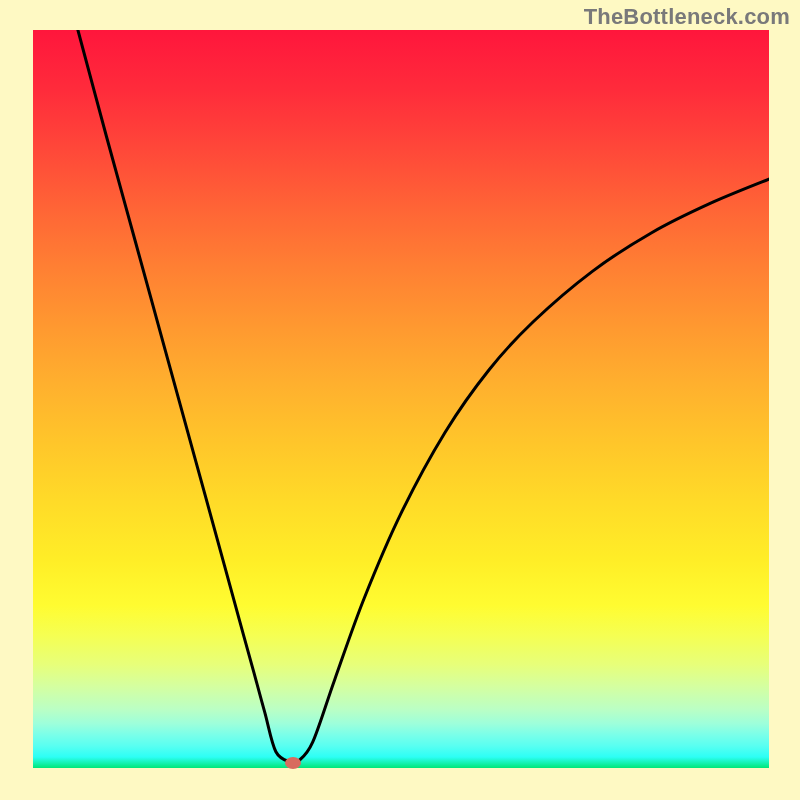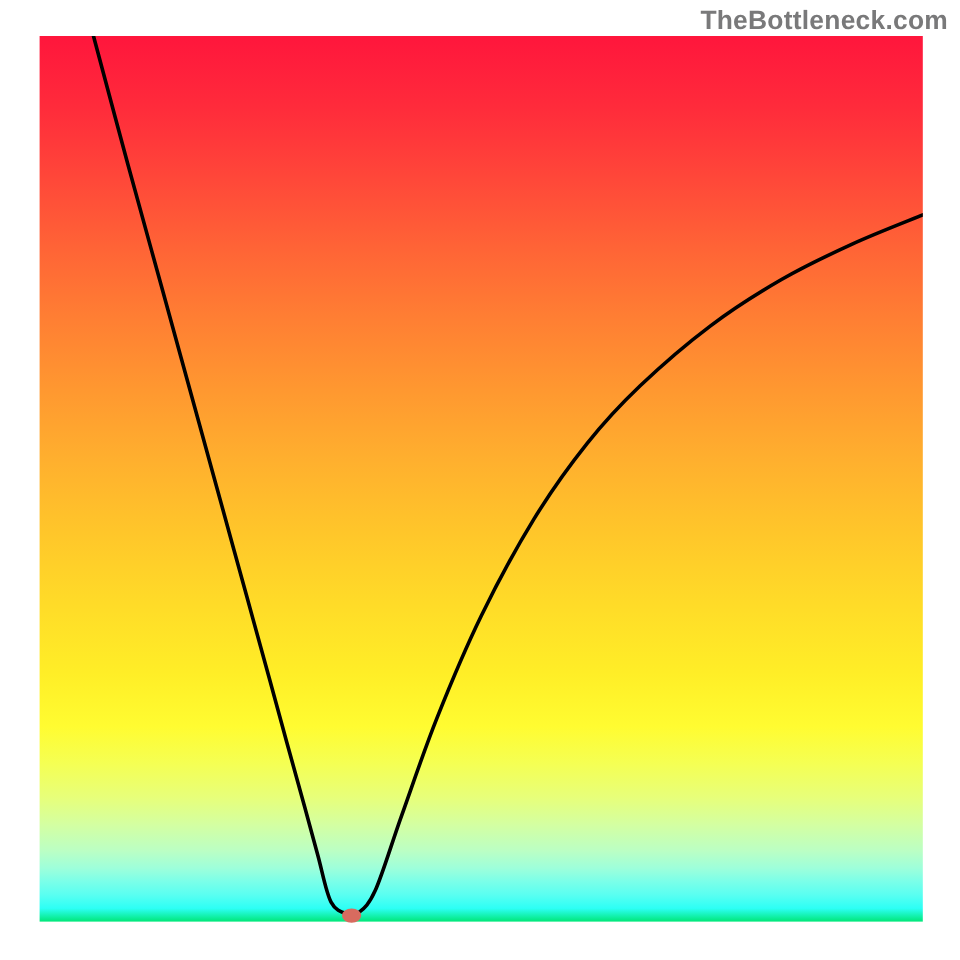--- a/index.html
+++ b/index.html
@@ -9,21 +9,21 @@
     height: 800px;
     background: #000;
     overflow: hidden;
   }
   .frame {
     position: absolute;
     left: 0;
     top: 0;
     width: 800px;
     height: 800px;
-    background: #ffffff;
+    background: #fef9c3;
   }
   .plot-area {
     position: absolute;
     left: 33px;
     top: 30px;
     width: 736px;
     height: 738px;
     background: linear-gradient(
       to bottom,
       #ff163c 0%,

